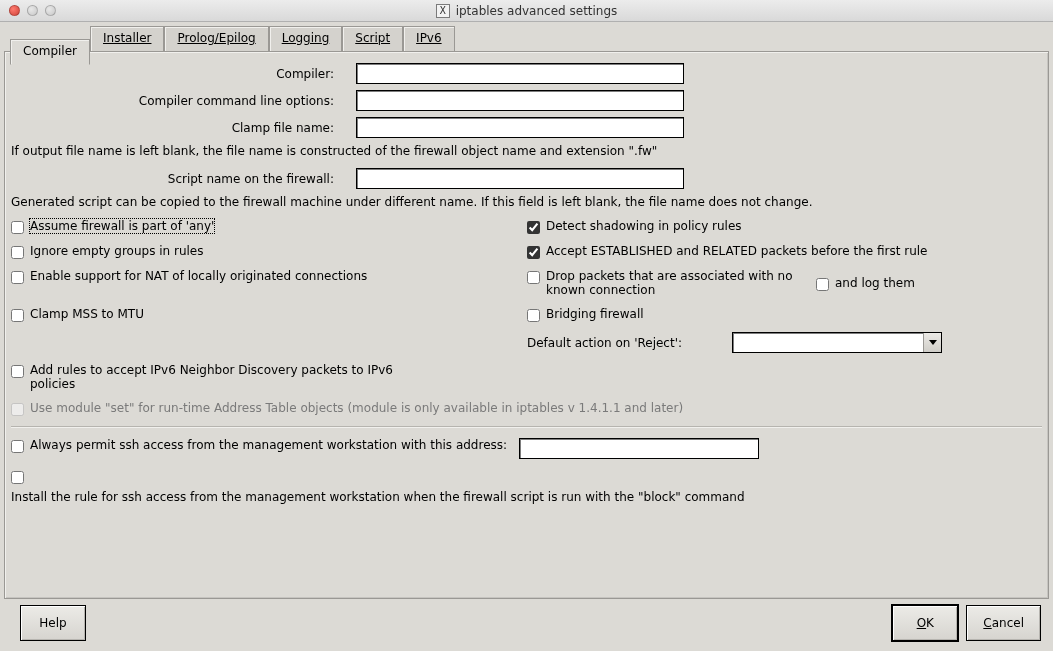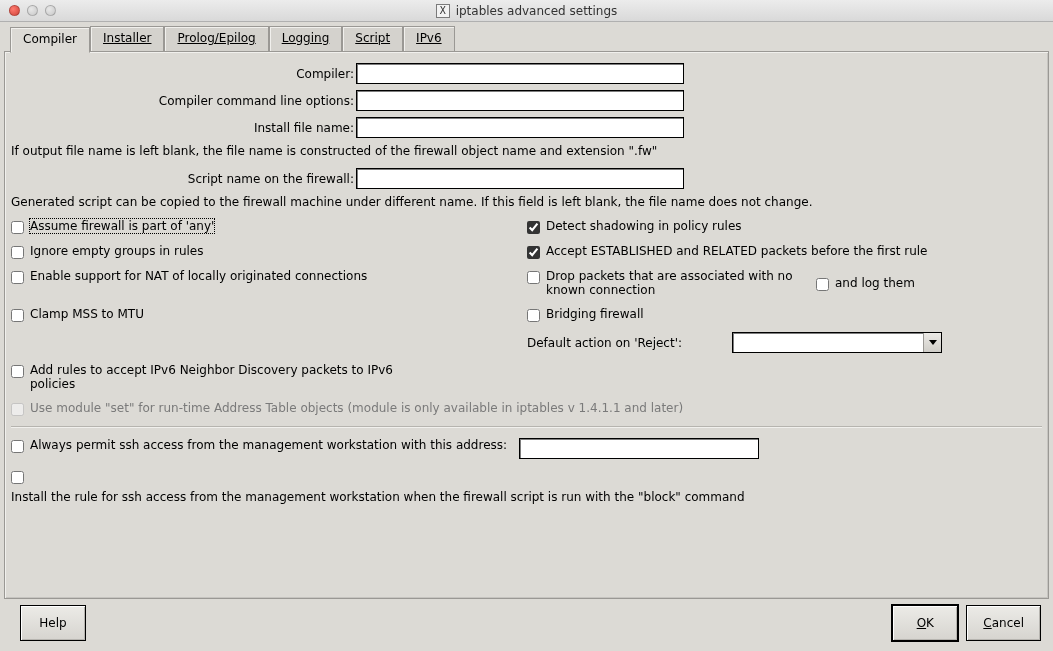--- a/index.html
+++ b/index.html
@@ -82,21 +82,21 @@
     border-bottom: none;
     background: #dcdad5;
     margin-right: 0;
     position: relative;
     top: 1px;
     box-shadow: inset 1px 1px 0 #f1f0ed;
     cursor: default;
     font-size: 12px;
   }
   .tab.active {
-    top: 2px;
+    top: 14px;
     padding-bottom: 6px;
     border-bottom: 1px solid #dcdad5;
     z-index: 2;
   }
   .tab:not(.active) {
     background: #d4d2cd;
     text-decoration: underline;
   }
   .tab-content {
     border-top: 1px solid #f1f0ed;
@@ -105,21 +105,21 @@
     overflow: auto;
   }
   .form-row {
     display: flex;
     align-items: center;
     margin-bottom: 6px;
   }
   .form-label {
     width: 345px;
     text-align: right;
-    padding-right: 2px;
+    padding-right: 22px;
   }
   input[type="text"].field, .field {
     width: 328px;
     height: 21px;
     border: 1px solid #000;
     background: #fff;
     box-shadow: inset 1px 1px 0 #7d7d7d;
     padding: 0 3px;
     font: inherit;
   }
@@ -232,21 +232,21 @@
 
       <div class="form-row">
         <div class="form-label">Compiler:</div>
         <input type="text" class="field" value="" style="">
       </div>
       <div class="form-row">
         <div class="form-label">Compiler command line options:</div>
         <input type="text" class="field" value="" style="">
       </div>
       <div class="form-row">
-        <div class="form-label">Install file name:</div>
+        <div class="form-label">Clamp file name:</div>
         <input type="text" class="field" value="" style="">
       </div>
       <div class="note">If output file name is left blank, the file name is constructed of the firewall object name and extension ".fw"</div>
       <div class="form-row">
         <div class="form-label">Script name on the firewall:</div>
         <input type="text" class="field" value="" style="">
       </div>
       <div class="note">Generated script can be copied to the firewall machine under different name. If this field is left blank, the file name does not change.</div>
 
       <div class="grid2">

